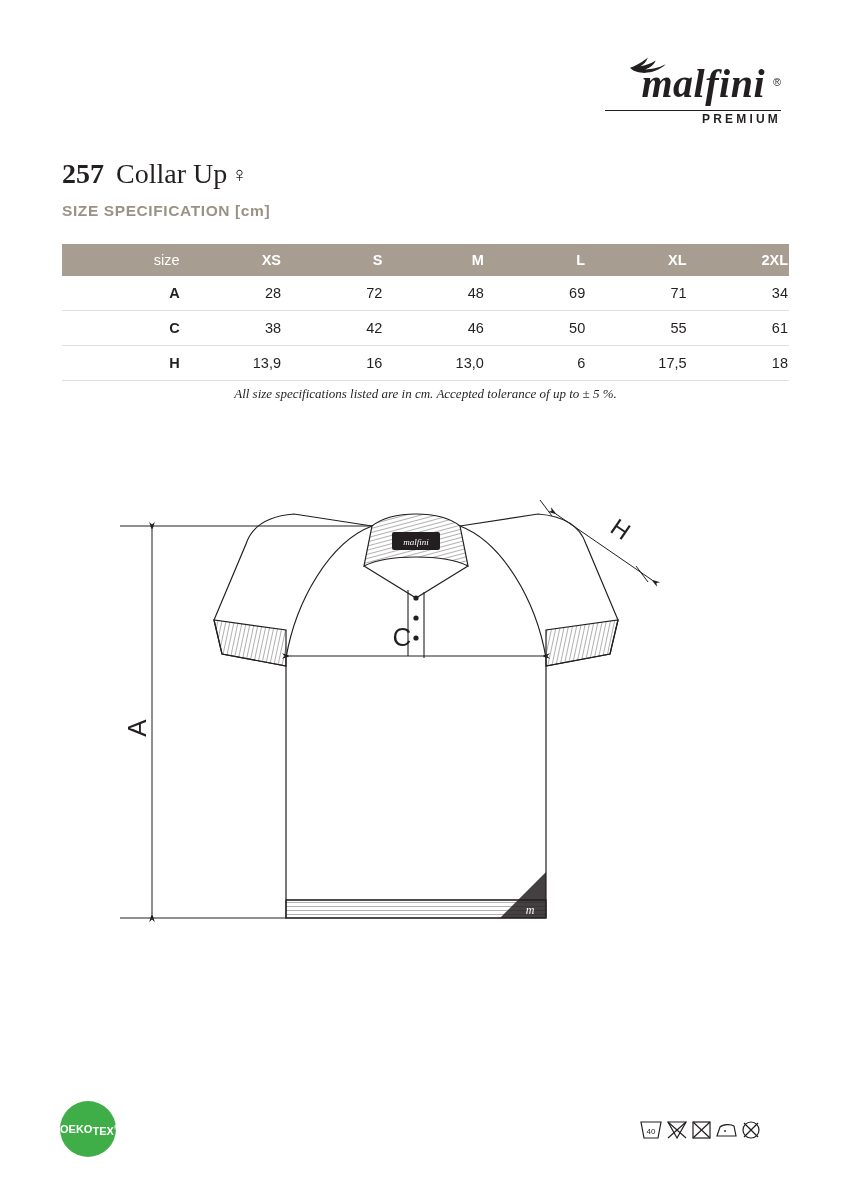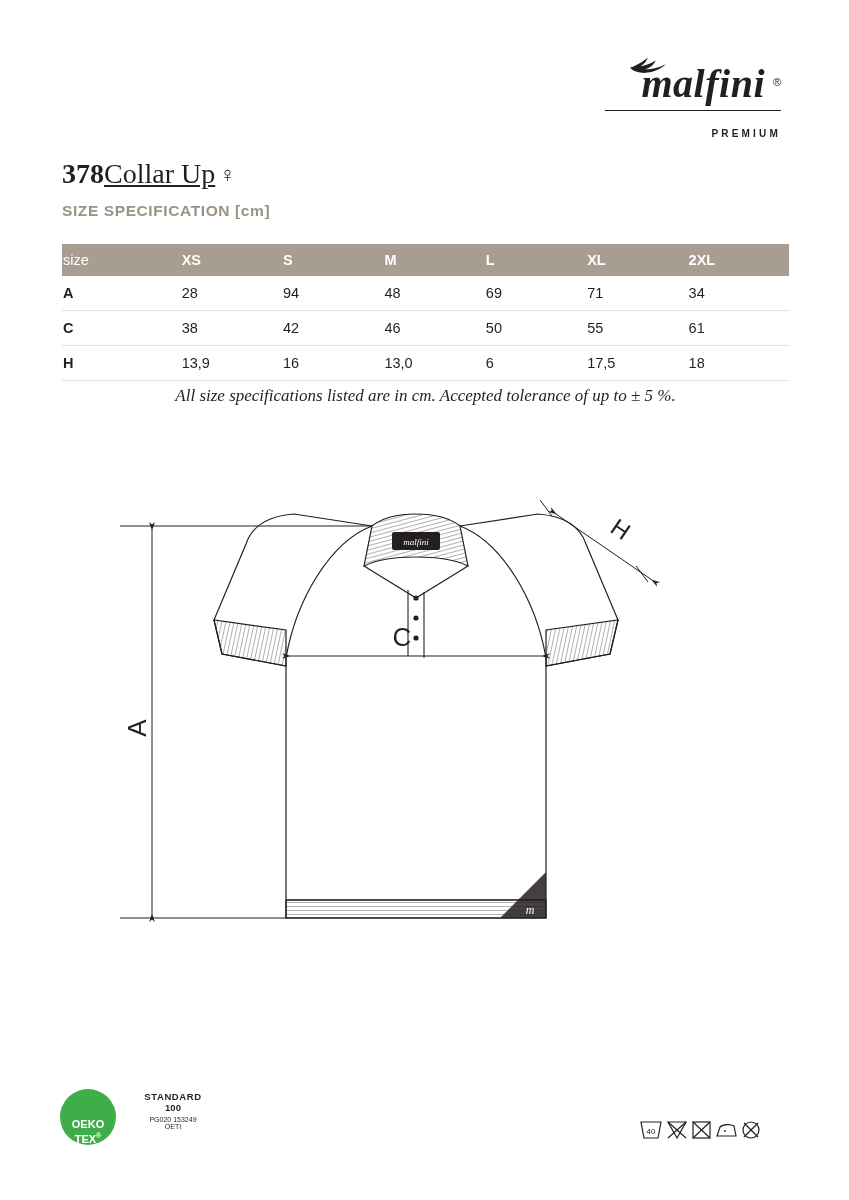--- a/index.html
+++ b/index.html
@@ -54,44 +54,43 @@
   .logo .rule {
     position: absolute;
     right: 8px;
     top: 58px;
     width: 176px;
     border-top: 1.5px solid #231f20;
   }
   .logo .premium {
     position: absolute;
     right: 8px;
-    top: 76px;
-    font-size: 10px;
+    top: 60px;
+    font-size: 12px;
     letter-spacing: 3.2px;
     font-weight: 700;
     color: #231f20;
   }
 
   
   .title {
     position: absolute;
     left: 62px;
     top: 158px;
     font-family: "Liberation Serif", serif;
     font-size: 28px;
     color: #231f20;
     white-space: nowrap;
   }
   .title .num {
     font-weight: 700;
   }
   .title .name {
     font-weight: 400;
-    margin-left: 0;
-    text-decoration: underline;
+    margin-left: 12px;
   }
   .title .gender {
     font-size: 22px;
     margin-left: 4px;
     position: relative;
     top: -1px;
   }
 
   
   .section-heading {
@@ -107,21 +106,21 @@
   
   .size-table {
     position: absolute;
     left: 62px;
     top: 244px;
     width: 727px;
     border-collapse: collapse;
     table-layout: fixed;
   }
   .size-table th, .size-table td {
-    text-align: left;
+    text-align: right;
     font-size: 14.5px;
   }
   .size-table thead th {
     background: #a79d90;
     color: #ffffff;
     font-weight: 700;
     height: 30px;
     font-size: 14.5px;
   }
   .size-table thead th.size-label {
@@ -142,21 +141,21 @@
   .col-v { width: 94px; }
 
   .table-note {
     position: absolute;
     left: 62px;
     top: 386px;
     width: 727px;
     text-align: center;
     font-family: "Liberation Serif", serif;
     font-style: italic;
-    font-size: 17px;
+    font-size: 13px;
     color: #231f20;
   }
 
   
   .drawing {
     position: absolute;
     left: 0;
     top: 470px;
     width: 849px;
     height: 500px;
@@ -166,33 +165,33 @@
   .oeko {
     position: absolute;
     left: 60px;
     top: 1085px;
     width: 130px;
     height: 60px;
   }
   .oeko-circle {
     position: absolute;
     left: 0;
-    top: 4px;
+    top: 16px;
     width: 56px;
     height: 56px;
     border-radius: 50%;
     background: #3fae49;
     color: #ffffff;
     font-size: 11px;
     font-weight: 700;
     line-height: 12px;
     display: flex;
-    flex-direction: column;
+    flex-direction: row;
     align-items: center;
-    justify-content: flex-end;
+    justify-content: flex-start;
   }
   .oeko-circle .t2 { position: relative; }
   .oeko-circle .t2 sup { font-size: 7px; }
   .oeko-text {
     position: absolute;
     left: 58px;
     top: 6px;
     width: 110px;
     text-align: center;
     color: #231f20;
@@ -217,21 +216,21 @@
   <svg class="bird" viewBox="0 0 60 28">
     <path d="M2 18 C14 14 22 8 30 2 C27 9 23 13 18 16 C26 15 34 12 42 7 C40 13 34 18 26 21 C35 21 46 19 58 13 C48 23 32 28 18 26 C10 25 4 22 2 18 Z" fill="#231f20"></path>
   </svg>
   <div class="wordmark">malfini</div>
   <div class="reg">®</div>
   <div class="rule"></div>
   <div class="premium">PREMIUM</div>
 </div>
 
 <div class="title">
-  <span class="num">378</span><span class="name">Collar Up</span><span class="gender">♀</span>
+  <span class="num">257</span><span class="name">Collar Up</span><span class="gender">♀</span>
 </div>
 
 <div class="section-heading">SIZE SPECIFICATION [cm]</div>
 
 <table class="size-table">
   <colgroup>
     <col class="col-label">
     <col class="col-v">
       <col class="col-v">
       <col class="col-v">
@@ -247,21 +246,21 @@
       <th>M</th>
       <th>L</th>
       <th>XL</th>
       <th>2XL</th>
     </tr>
   </thead>
   <tbody>
     <tr>
       <td class="row-label">A</td>
       <td>28</td>
-      <td>94</td>
+      <td>72</td>
       <td>48</td>
       <td>69</td>
       <td>71</td>
       <td>34</td>
     </tr>
     <tr>
       <td class="row-label">C</td>
       <td>38</td>
       <td>42</td>
       <td>46</td>
@@ -363,26 +362,20 @@
     <line x1="556" y1="44" x2="652" y2="110" marker-start="url(#arrS)" marker-end="url(#arrE)"></line>
   </g>
   <text x="616" y="66" font-family="Liberation Sans, sans-serif" font-size="24" fill="#231f20" text-anchor="middle" transform="rotate(34 616 66)">H</text>
 </svg>
 
 <div class="oeko">
   <div class="oeko-circle">
     <span>OEKO</span>
     <span class="t2"><span>TEX</span><sup>®</sup></span>
   </div>
-  <div class="oeko-text">
-    <div class="l1">STANDARD</div>
-    <div class="l2">100</div>
-    <div class="l3">PG020 153249</div>
-    <div class="l4">OETI</div>
-  </div>
 </div>
 
 <svg class="care-icons" viewBox="0 0 150 30">
 
   <g fill="none" stroke="#231f20" stroke-width="1.2">
     <path d="M2,8 L22,8 L19,24 L5,24 Z"></path>
     <text x="12" y="20" font-family="Liberation Sans, sans-serif" font-size="8" fill="#231f20" stroke="none" text-anchor="middle">40</text>
   </g>
 
   <g fill="none" stroke="#231f20" stroke-width="1.2">

